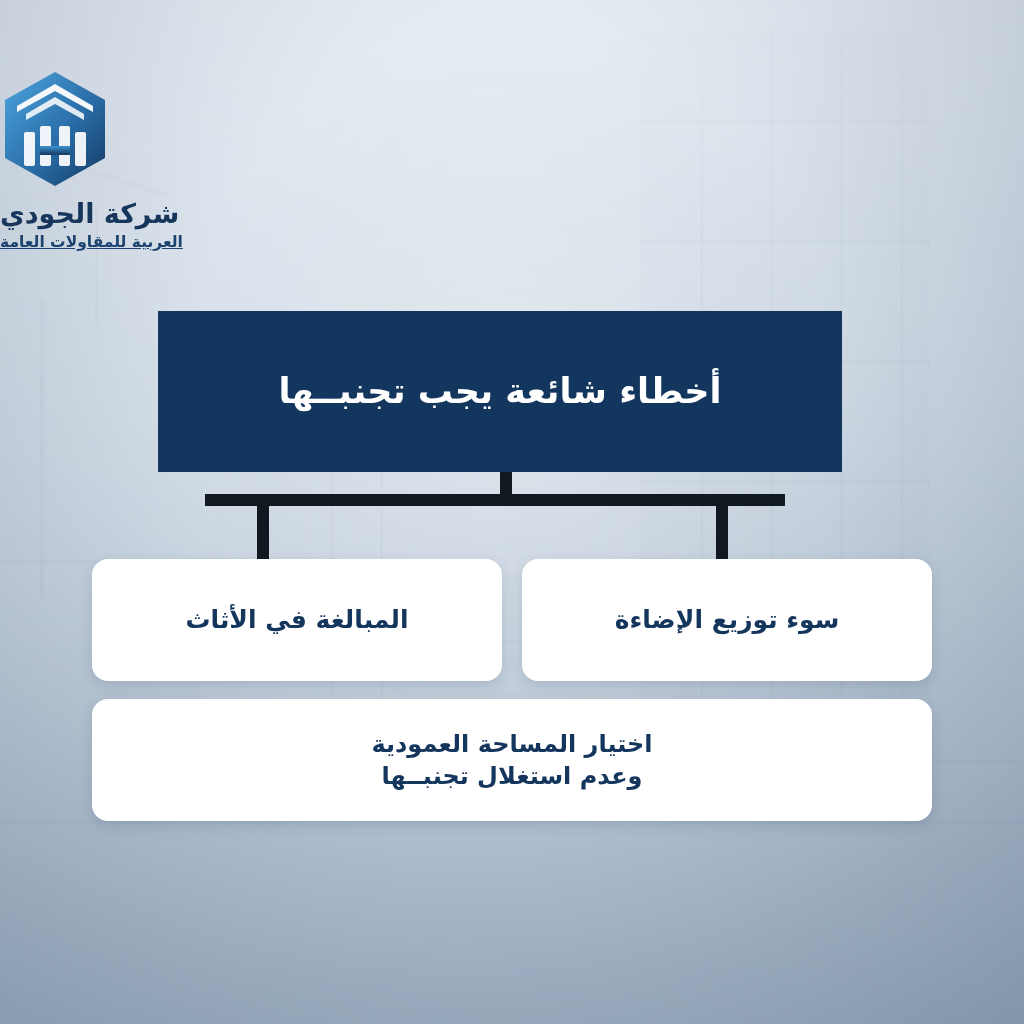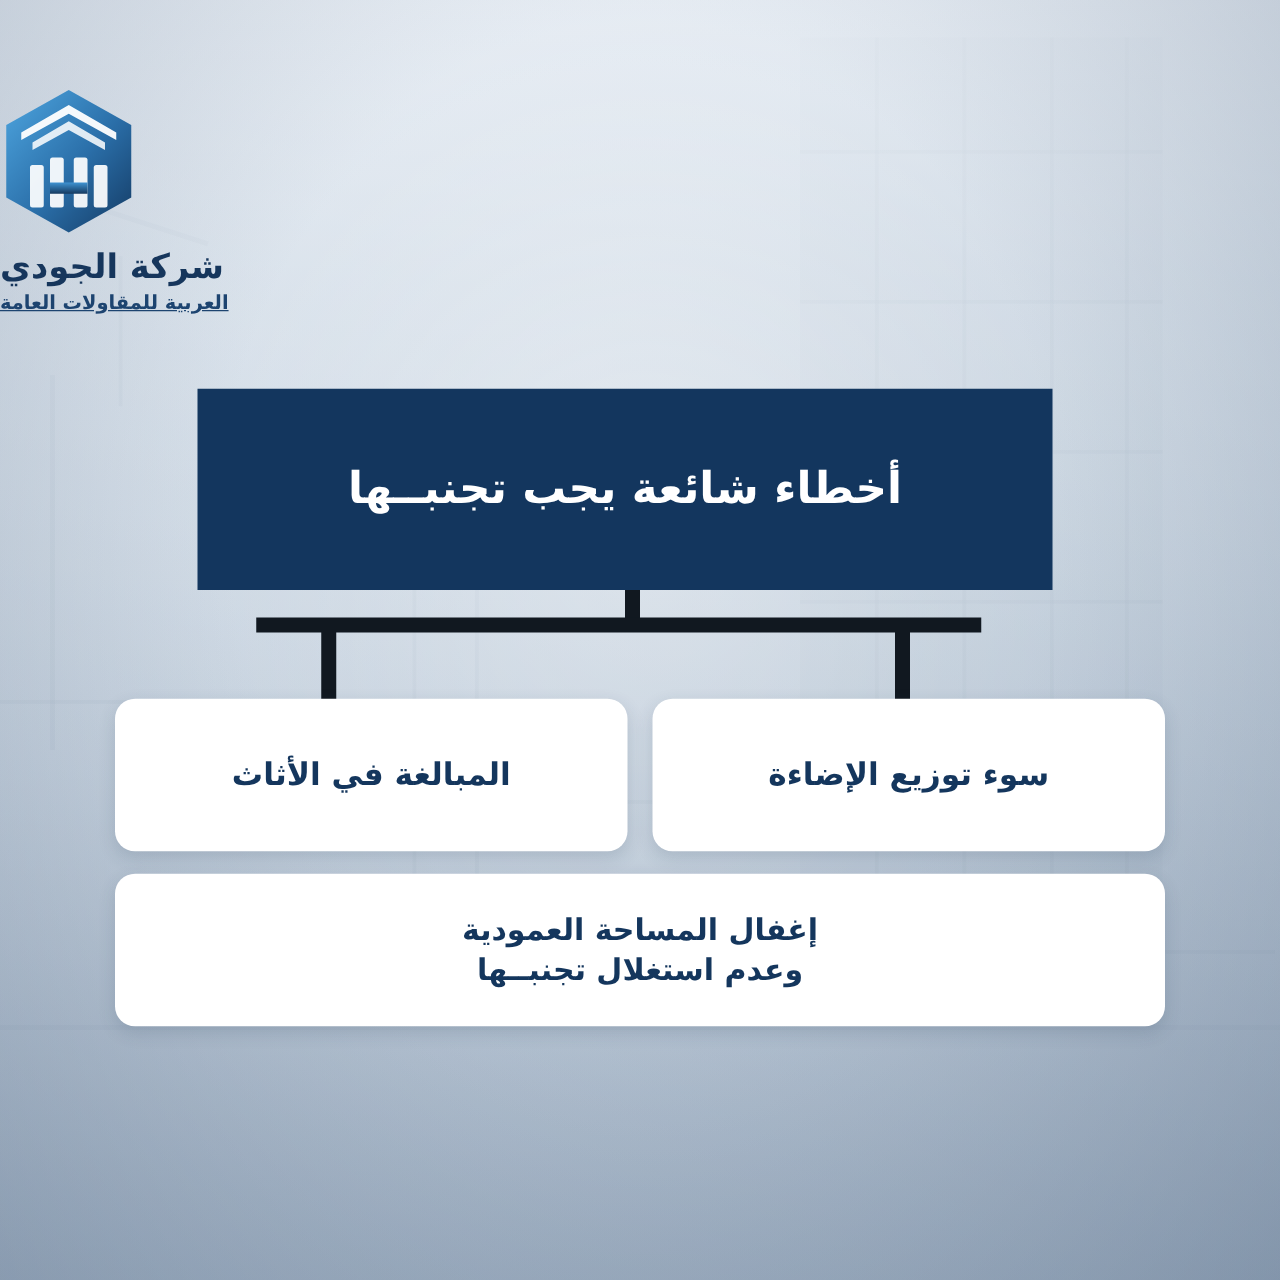--- a/index.html
+++ b/index.html
@@ -163,20 +163,20 @@
       <div class="card">
         <div class="card-text">سوء توزيع الإضاءة</div>
       </div>
       <div class="card">
         <div class="card-text">المبالغة في الأثاث</div>
       </div>
     </div>
     <div class="card-row">
       <div class="card">
         <div class="card-text small">
-          <span>إغفال المساحة العمودية</span><br>
+          <span>اختيار المساحة العمودية</span><br>
           <span>وعدم استغلال تجنبــها</span>
         </div>
       </div>
     </div>
   </div>
 
 </div>
 
 </body></html>

